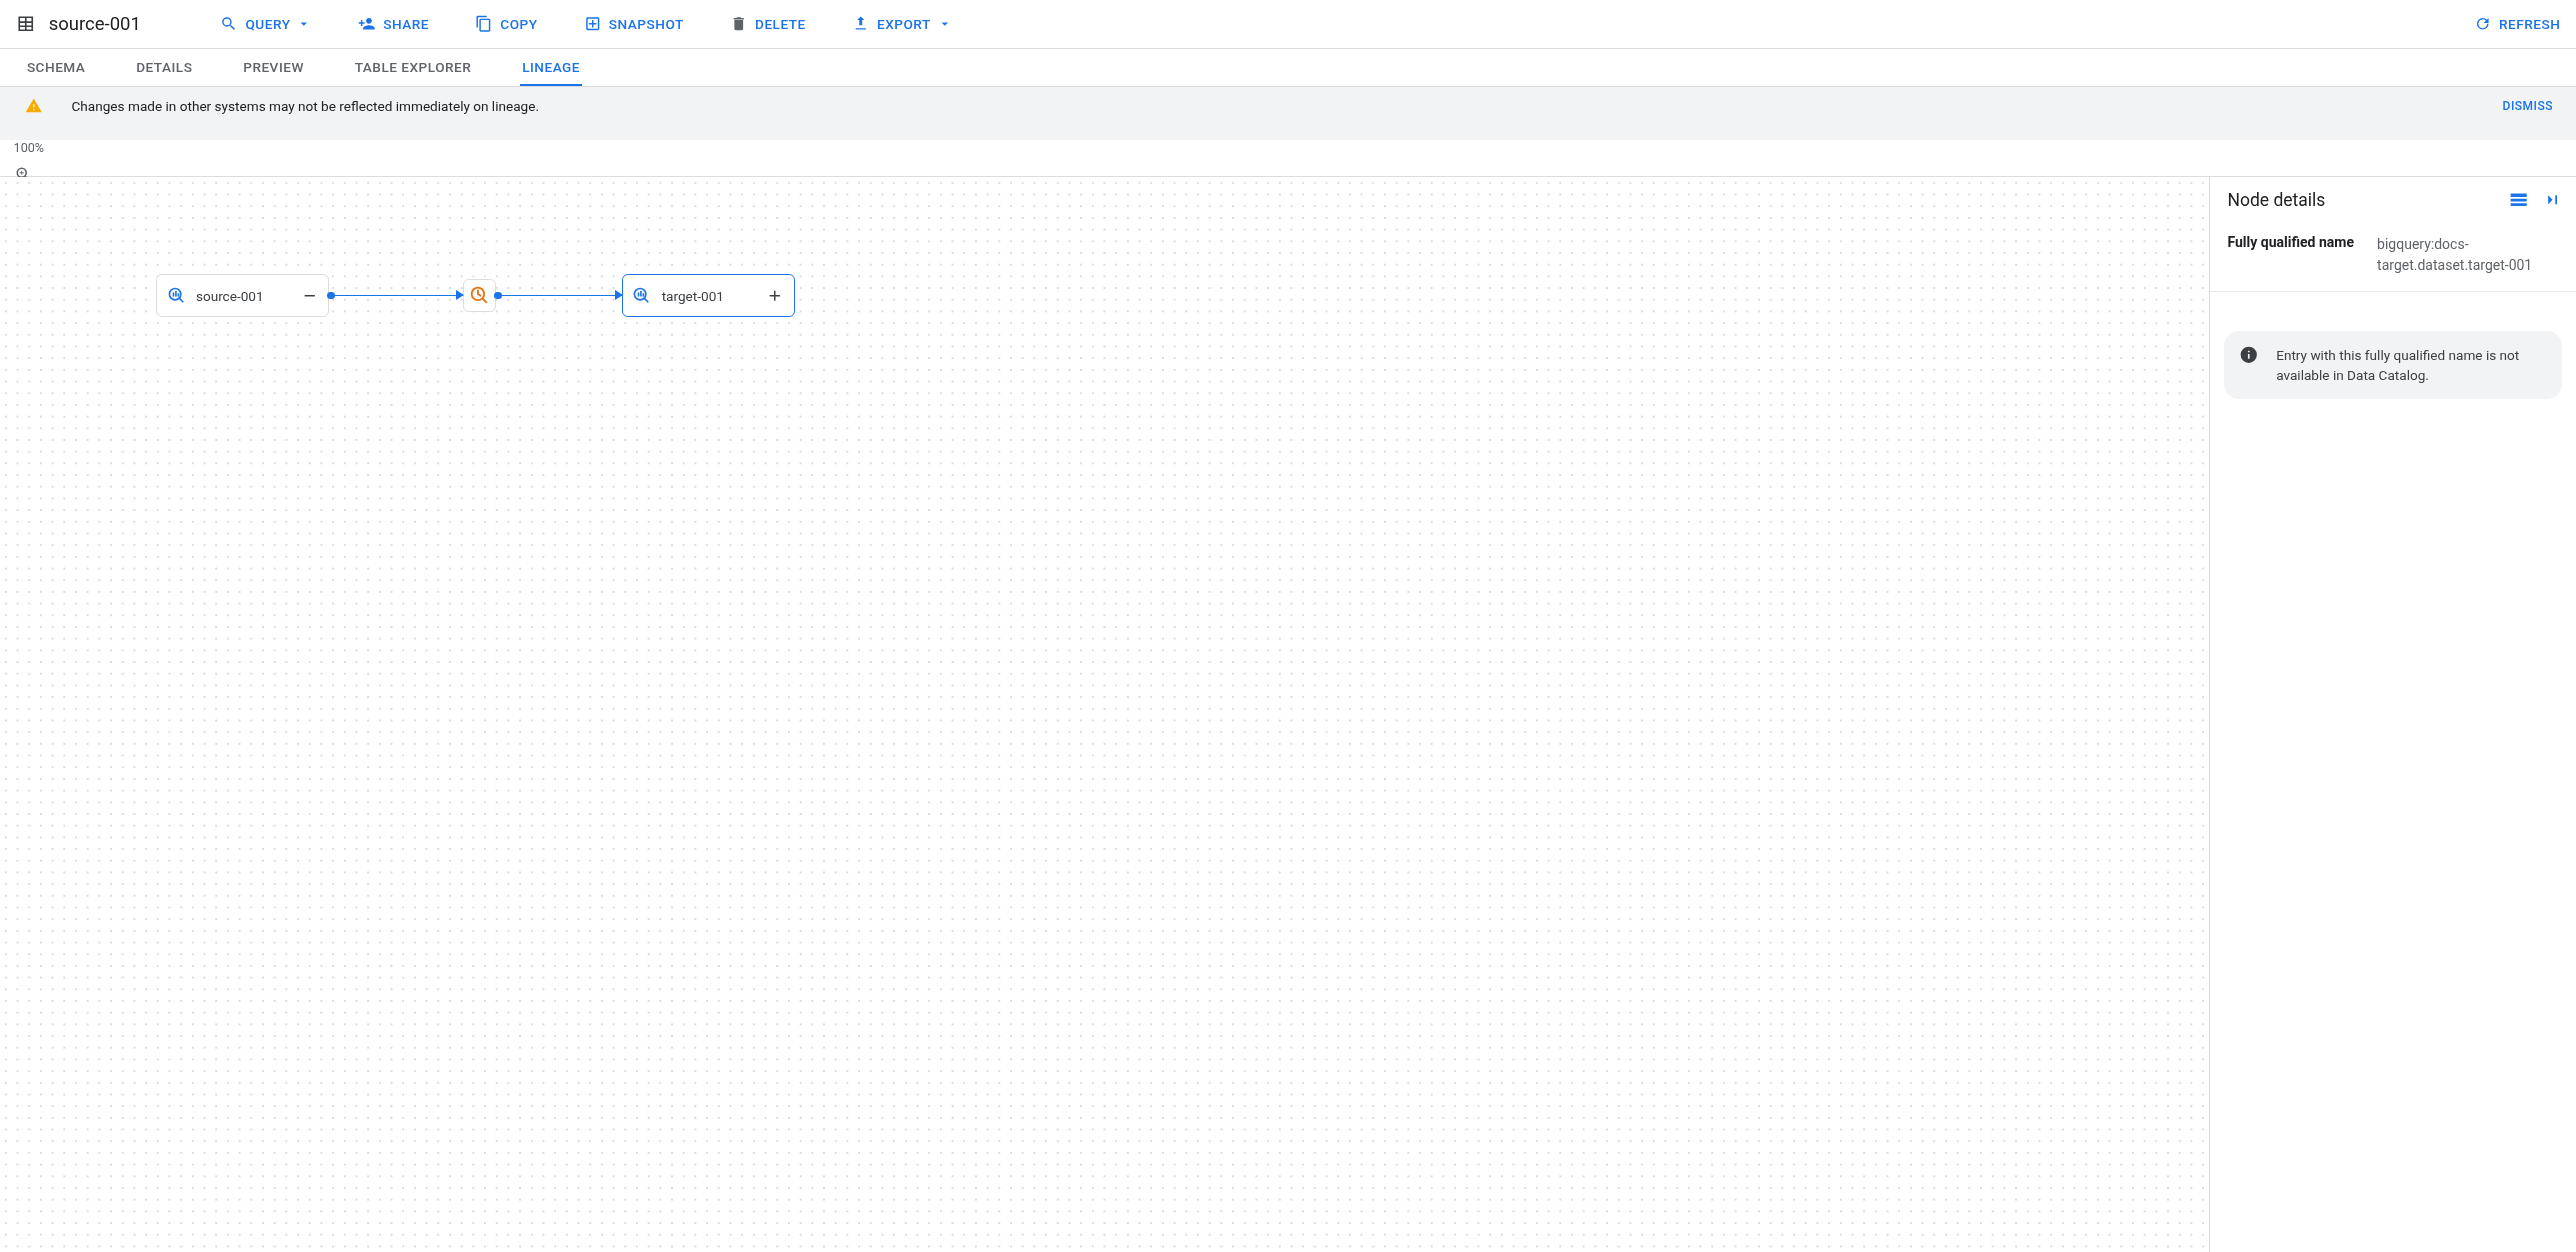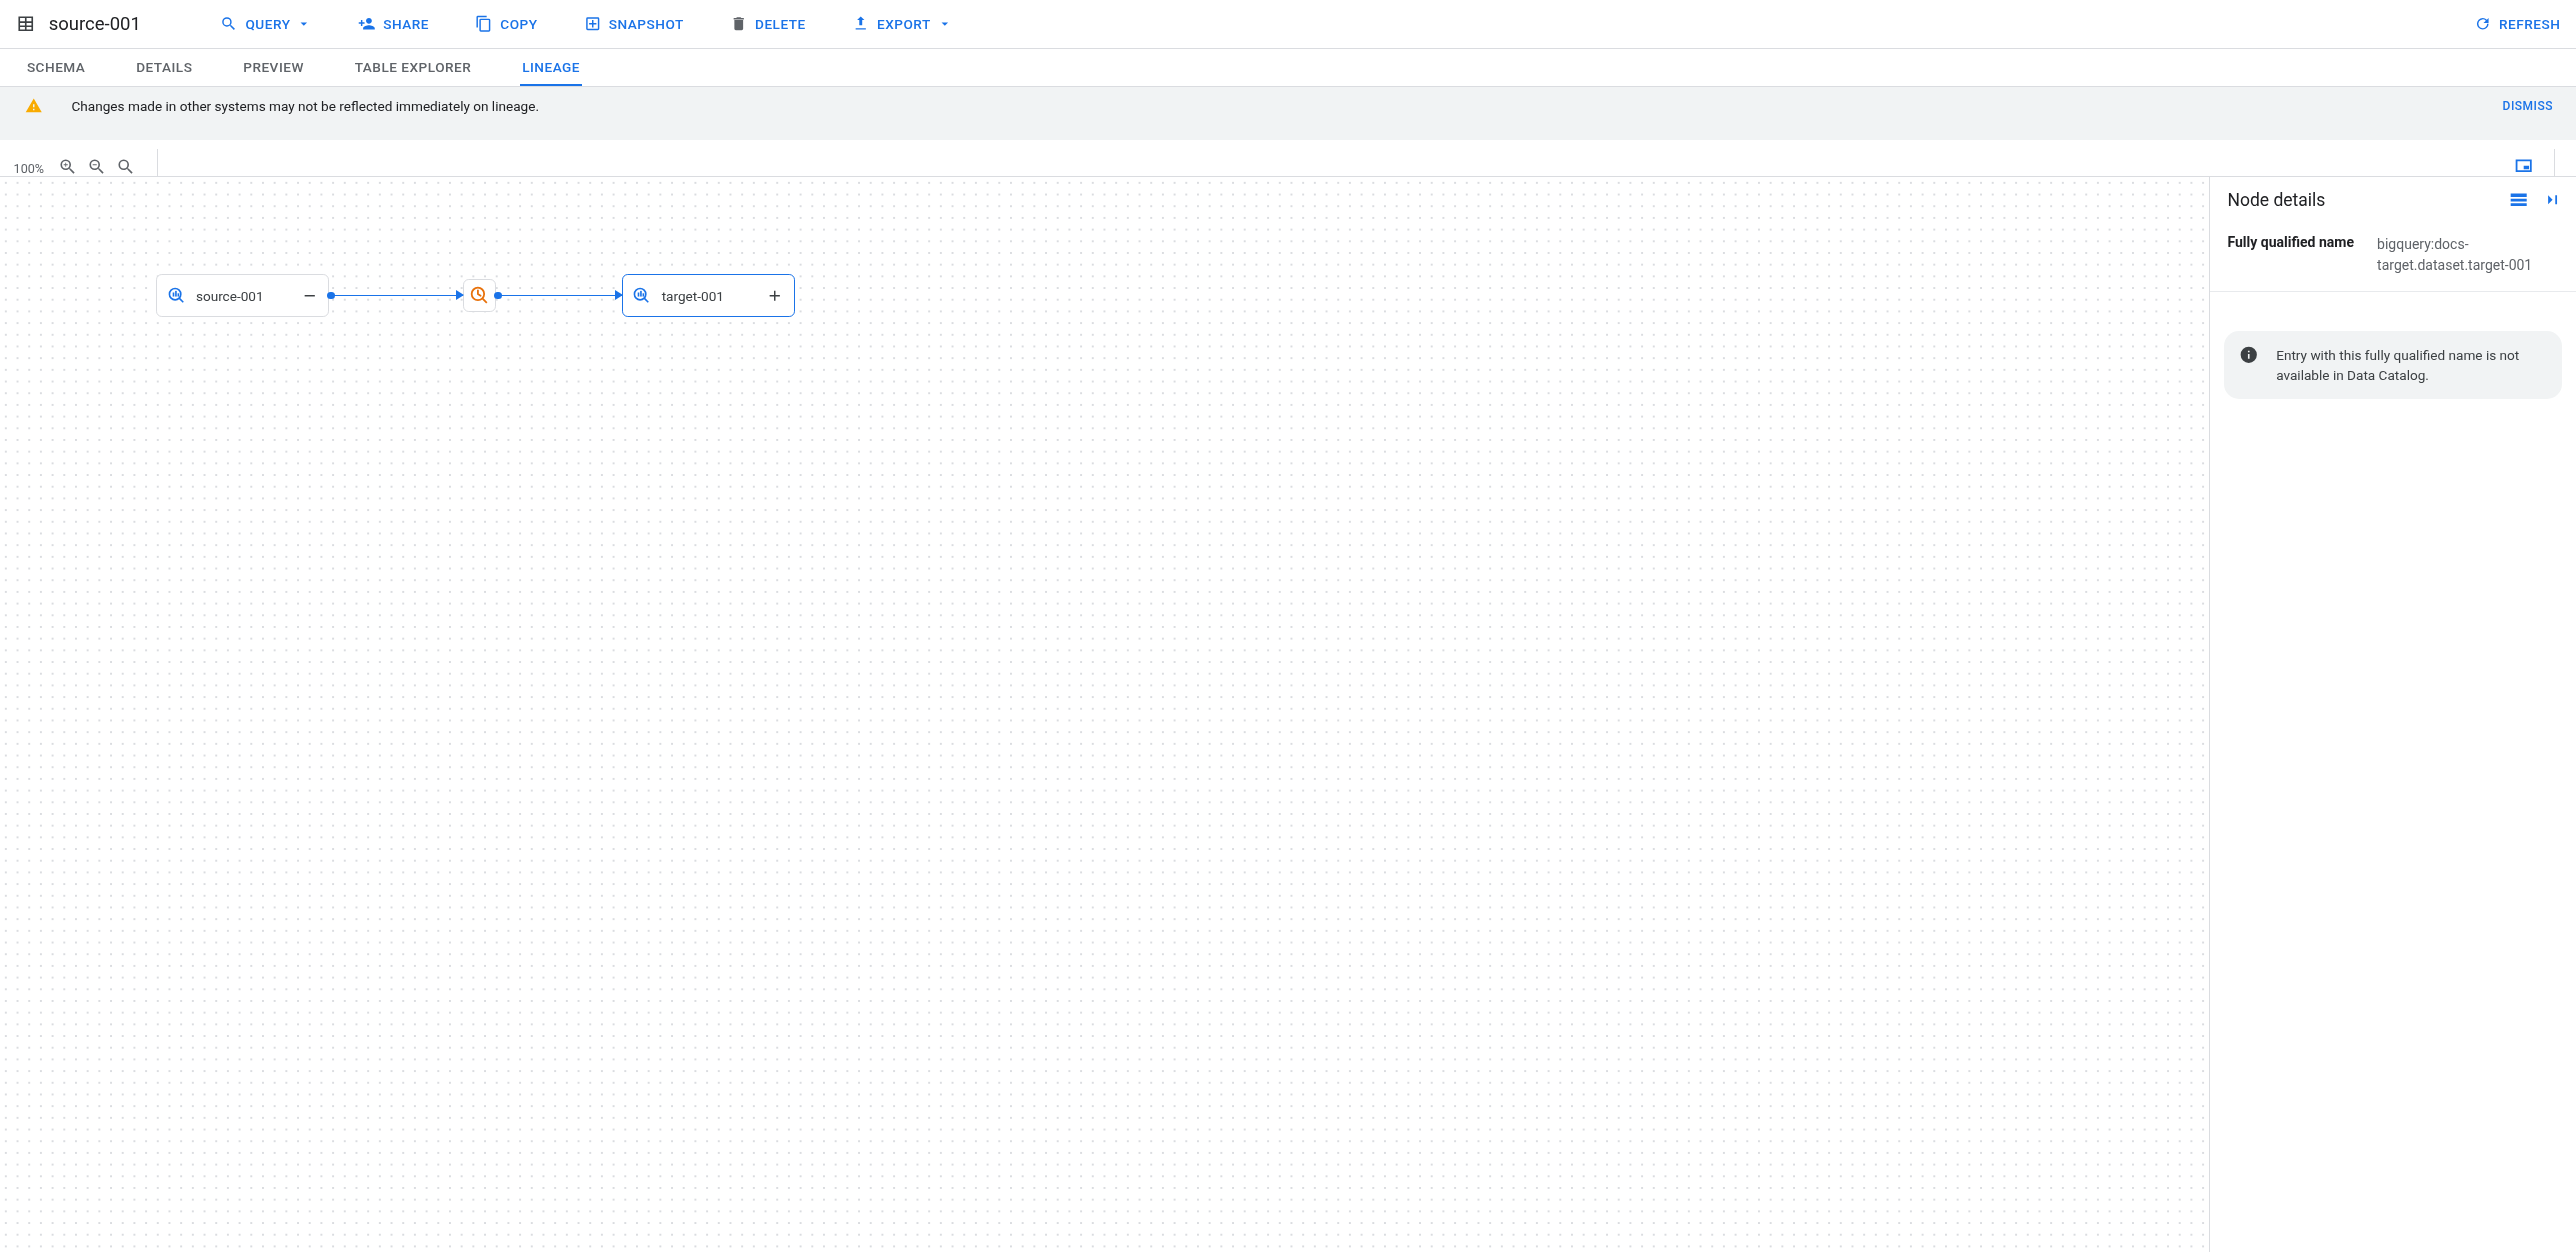--- a/index.html
+++ b/index.html
@@ -99,26 +99,27 @@
   
   .main {
     display: flex;
     height: calc(100% - 49px - 38px - 53px - 37px);
     min-height: 506px;
   }
 
   
   .canvas-toolbar {
     display: flex;
-    align-items: flex-end;
+    align-items: flex-start;
     height: 37px;
     padding: 0 13.6px;
     gap: 9.7px;
     border-bottom: 1px solid #dadce0;
     background: #fff;
+    flex-direction: column;
   }
   .zoom-level { font-size: 12.6px; color: #5f6368; margin-right: 3.9px; }
   .ico-btn { color: #5f6368; cursor: pointer; display: inline-flex; }
   .ico-btn svg { fill: #5f6368; }
   .canvas-toolbar .sep { width: 1px; height: 27px; background: #dadce0; margin-left: 11.7px; }
   .canvas-toolbar .spacer { flex: 1; }
   .minimap-btn svg { fill: #1a73e8; }
   .canvas-toolbar .right-sep { width:1px; height:27px; background:#dadce0; margin: 0 7.8px 0 9.7px;}
 
   

